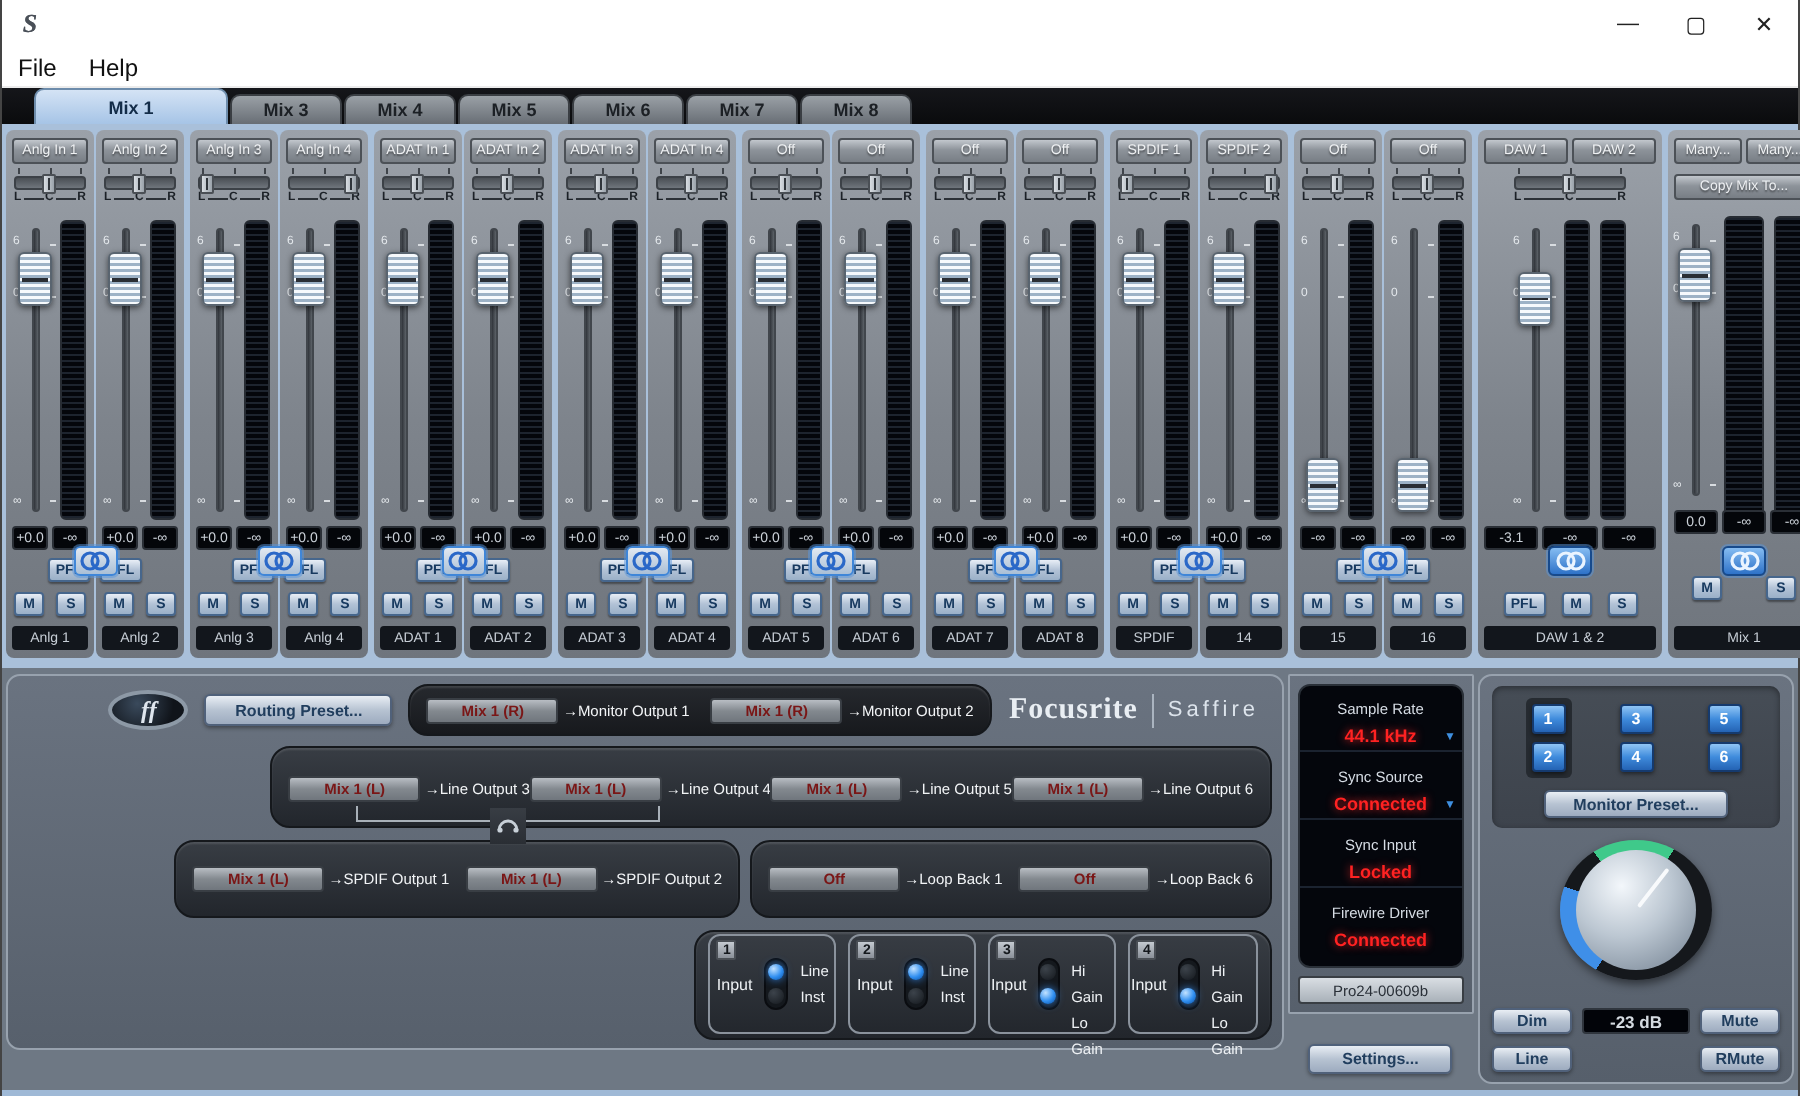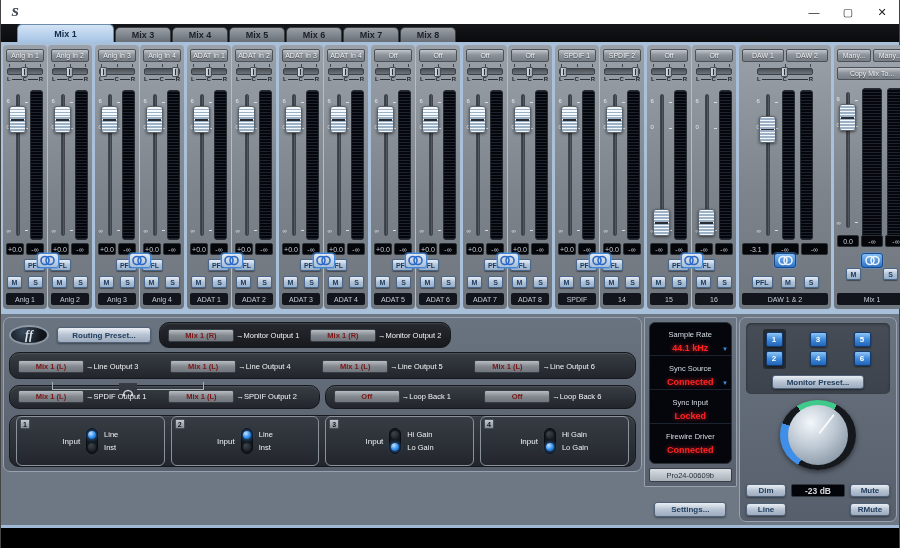--- a/index.html
+++ b/index.html
@@ -69,21 +69,21 @@
   .striplabel { height:12px; margin:auto 3px 4px 3px; background:#12161c; border-radius:2px; color:#c6cdd5; font-size:7px; display:flex; align-items:center; justify-content:center; }
 
   .linkbtn { position:absolute; left:50%; transform:translateX(-50%); top:208px; width:22px; height:15px; border-radius:3px; background:linear-gradient(180deg,#e2e9f1,#aabfd6); border:1px solid #3f86d8; box-shadow:0 0 0 1px rgba(90,150,220,.5); display:flex; align-items:center; justify-content:center; z-index:2; }
   .linkbtn.on { background:linear-gradient(180deg,#85bcf2,#2e72c8); border-color:#174a8c; }
   .linkbtn svg { display:block; }
 
   .copybtn { height:13px; margin:5px 3px 0 3px; border-radius:2px; background:linear-gradient(180deg,#c2c7cd,#8d939a 45%,#787e85); border:1px solid #4c5157; color:#eef0f3; font-size:7px; display:flex; align-items:center; justify-content:center; text-shadow:0 1px 1px rgba(0,0,0,.5); }
 
   
   .bottom { height:214px; background:#6e7884; display:flex; gap:2px; padding:3px 2px 0 2px; border-bottom:3px solid #9fb9d6; }
-  .leftpanel { width:642px; height:155px; border:1px solid #98a2ae; border-radius:7px; background:linear-gradient(180deg,#6a7380,#57606c); padding:4px 5px; display:flex; flex-direction:column; }
+  .leftpanel { width:642px; height:188px; border:1px solid #98a2ae; border-radius:7px; background:linear-gradient(180deg,#6a7380,#57606c); padding:4px 5px; display:flex; flex-direction:column;align-items:flex-end; }
   .darkpanel { background:linear-gradient(180deg,#383d44,#22262c); border-radius:10px; border:1px solid #15181c; box-shadow:inset 0 1px 1px rgba(255,255,255,.12); }
 
   .row1 { height:30px; display:flex; align-items:center; gap:8px; }
   .fflogo { width:40px; height:20px; border-radius:50%; background:radial-gradient(circle at 35% 30%,#3a4a5c,#10141a 70%); border:2px solid #8d99a6; color:#dfe6ee; font:italic bold 12px "Liberation Serif",serif; display:flex; align-items:center; justify-content:center; }
   .routingbtn { width:94px; height:16px; }
   .sbtn { background:linear-gradient(180deg,#e9eef4,#b7c3d2 50%,#9dabbf); border:1px solid #50617a; border-radius:3px; color:#213e5e; font-size:8px; font-weight:bold; display:flex; align-items:center; justify-content:center; box-shadow:0 1px 2px rgba(0,0,0,.4); }
   .monoutpanel { height:26px; width:292px; display:flex; align-items:center; padding:0 8px; gap:10px; background:linear-gradient(180deg,#26292e,#17191d); }
   .rcell { display:flex; align-items:center; flex:1; position:relative; }
   .srcselbtn { width:66px; height:13px; border-radius:2px; background:linear-gradient(180deg,#b8bdc3,#83898f 50%,#70767d); border:1px solid #393e44; color:#7a1616; font-size:7.5px; font-weight:bold; display:flex; align-items:center; justify-content:center; flex:none; }
   .dsttext { color:#f2f4f6; font-size:7.5px; margin-left:2px; white-space:nowrap; }
@@ -145,20 +145,24 @@
 
   <div class="titlebar">
     <span class="appicon">S</span>
     <span class="wincontrols">
       <span class="winbtn">—</span>
       <span class="winbtn">▢</span>
       <span class="winbtn">✕</span>
     </span>
   </div>
 
+  <div class="menubar">
+    <span class="menuitem">File</span>
+    <span class="menuitem">Help</span>
+  </div>
 
   <div class="tabrow" id="tabrow">
       <div class="tab active">Mix 1</div>
       <div class="tab">Mix 3</div>
       <div class="tab">Mix 4</div>
       <div class="tab">Mix 5</div>
       <div class="tab">Mix 6</div>
       <div class="tab">Mix 7</div>
       <div class="tab">Mix 8</div>
     </div>
@@ -1056,20 +1060,25 @@
         <div class="darkpanel monoutpanel">
           <span class="rcell">
             <button class="srcselbtn">Mix 1 (R)</button>
             <span class="dsttext"><span>→</span><span>Monitor Output 1</span></span>
           </span>
           <span class="rcell">
             <button class="srcselbtn">Mix 1 (R)</button>
             <span class="dsttext"><span>→</span><span>Monitor Output 2</span></span>
           </span>
         </div>
+        <span class="brand">
+          <span class="brandname">Focusrite</span>
+          <span class="branddiv"></span>
+          <span class="brandprod">Saffire</span>
+        </span>
       </div>
 
       <div class="darkpanel row2">
         <span class="rcell">
           <button class="srcselbtn">Mix 1 (L)</button>
           <span class="dsttext"><span>→</span><span>Line Output 3</span></span>
         </span>
         <span class="rcell">
           <button class="srcselbtn">Mix 1 (L)</button>
           <span class="dsttext"><span>→</span><span>Line Output 4</span></span>

